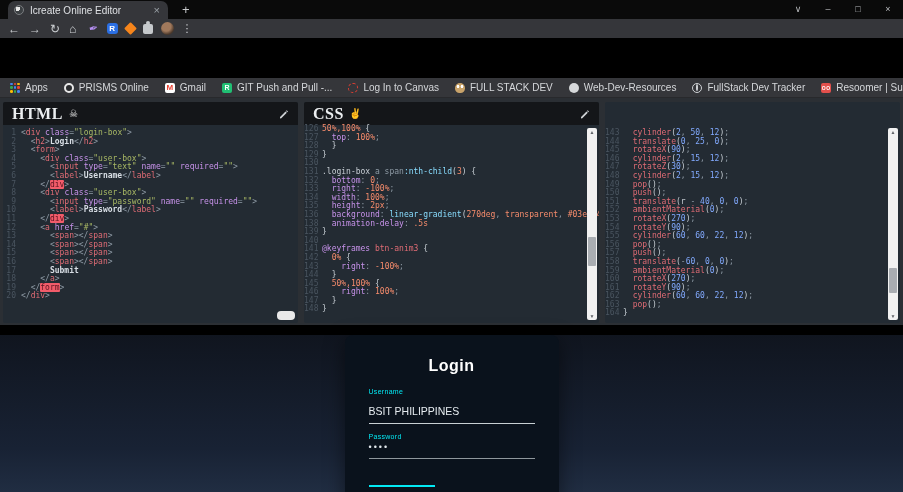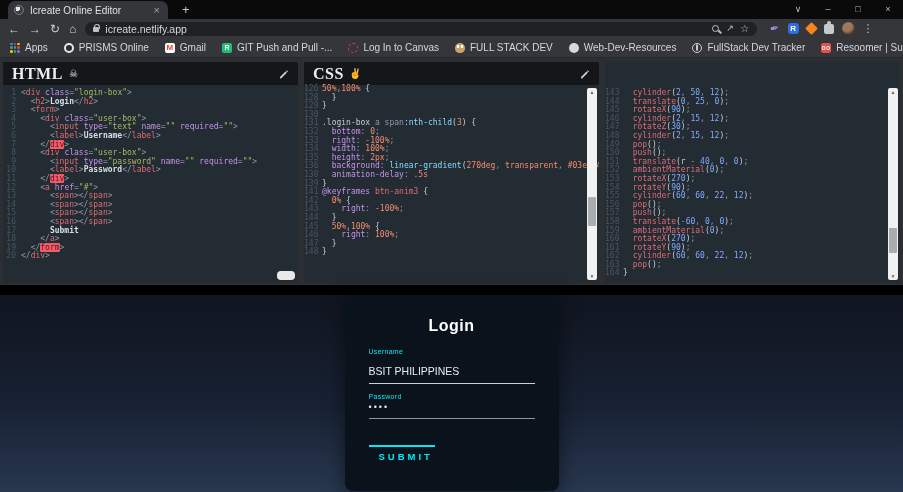--- a/index.html
+++ b/index.html
@@ -46,21 +46,21 @@
   .fox { width:9px; height:9px; background:#f6851b; transform:rotate(45deg); border-radius:1px; }
   .puzzle { width:10px; height:10px; background:#c6c9cc; border-radius:2px; position:relative; }
   .puzzle:before { content:""; position:absolute; top:-3px; left:3px; width:4px; height:4px;
                    background:#c6c9cc; border-radius:50%; }
   .avatar { width:13px; height:13px; border-radius:50%;
             background:radial-gradient(circle at 40% 35%, #a0795c 0 40%, #4a382b 70%); }
   .menu3 { color:#cdd0d3; font-size:11px; }
 
   
   .bookmarks { height:20px; background:#35363a; display:flex; align-items:center;
-               padding:0 10px; gap:16px; border-bottom:1px solid #28292c; }
+               padding:0 10px; gap:16px; border-bottom:1px solid #28292c;margin-top:40px; }
   .bm { display:flex; align-items:center; gap:5px; }
   .bl { color:#d5d7da; font-size:10px; white-space:nowrap; }
   .bi { width:10px; height:10px; flex:none; display:inline-block; }
   .bi-apps { display:grid; grid-template-columns:repeat(3,1fr); gap:1px; }
   .bi-apps i { border-radius:50%; }
   .bi-target { border:2px solid #e8e8e8; border-radius:50%; width:10px; height:10px;
                background:#2a2b2e; }
   .bi-gmail { background:#fff; border-radius:2px; color:#ea4335; font-weight:bold;
               font-size:8px; text-align:center; line-height:10px; }
   .bi-git { background:#21bf73; border-radius:2px; color:#fff; font-weight:bold;
@@ -149,27 +149,20 @@
       <span>□</span>
       <span>×</span>
     </div>
   </div>
 
   <div class="toolbar">
     <span class="navic">←</span>
     <span class="navic">→</span>
     <span class="navic">↻</span>
     <span class="navic">⌂</span>
-    <div class="omnibox">
-      <span class="lock"></span>
-      <span class="url">icreate.netlify.app</span>
-      <span class="mag"></span>
-      <span class="shareic"></span>
-      <span class="boxic">☆</span>
-    </div>
     <div class="extrow">
       <span class="quill">✒</span>
       <span class="rbadge">R</span>
       <span class="fox"></span>
       <span class="puzzle"></span>
       <span class="avatar"></span>
       <span class="menu3">⋮</span>
     </div>
   </div>
 
@@ -261,31 +254,33 @@
     <div class="panel">
       <div class="phead">
         <span class="ptitle">CSS</span>
         <span class="pemoji em-hand">✌</span>
         <svg class="pencil" width="11" height="11" viewBox="0 0 11 11">
             <path d="M2 9 L7.5 3.5 l1.3 1.3 L3.3 10.3 L2 10.5 Z M8 3 l1.3 1.3 l.7-.7 -1.3-1.3 Z" fill="#cfd2d6"></path>
           </svg>
       </div>
       <div class="pbody" style="padding-right:12px;">
           <div class="cl cut"><span class="ln">126</span><span><span class="tk-o">50%,100%</span><span class="tk-w"> {</span></span></div>
+          <div class="cl"><span class="ln">127</span><span><span class="tk-a">  top</span><span class="tk-p">: </span><span class="tk-o">100%</span><span class="tk-p">;</span></span></div>
           <div class="cl"><span class="ln">128</span><span><span class="tk-w">  }</span></span></div>
           <div class="cl"><span class="ln">129</span><span><span class="tk-w">}</span></span></div>
           <div class="cl"><span class="ln">130</span><span></span></div>
           <div class="cl"><span class="ln">131</span><span><span class="tk-w">.login-box</span><span class="tk-g"> a span</span><span class="tk-c">:nth-child</span><span class="tk-w">(</span><span class="tk-o">3</span><span class="tk-w">) {</span></span></div>
           <div class="cl"><span class="ln">132</span><span><span class="tk-a">  bottom</span><span class="tk-p">: </span><span class="tk-o">0</span><span class="tk-p">;</span></span></div>
           <div class="cl"><span class="ln">133</span><span><span class="tk-a">  right</span><span class="tk-p">: </span><span class="tk-o">-100%</span><span class="tk-p">;</span></span></div>
           <div class="cl"><span class="ln">134</span><span><span class="tk-a">  width</span><span class="tk-p">: </span><span class="tk-o">100%</span><span class="tk-p">;</span></span></div>
           <div class="cl"><span class="ln">135</span><span><span class="tk-a">  height</span><span class="tk-p">: </span><span class="tk-o">2px</span><span class="tk-p">;</span></span></div>
           <div class="cl"><span class="ln">136</span><span><span class="tk-a">  background</span><span class="tk-p">: </span><span class="tk-c">linear-gradient</span><span class="tk-w">(</span><span class="tk-o">270deg</span><span class="tk-p">, </span><span class="tk-o">transparent</span><span class="tk-p">, </span><span class="tk-o">#03e9f4</span></span></div>
           <div class="cl"><span class="ln">138</span><span><span class="tk-a">  animation-delay</span><span class="tk-p">: </span><span class="tk-o">.5s</span></span></div>
           <div class="cl"><span class="ln">139</span><span><span class="tk-w">}</span></span></div>
+          <div class="cl"><span class="ln">140</span><span></span></div>
           <div class="cl"><span class="ln">141</span><span><span class="tk-a">@keyframes</span><span class="tk-t"> btn-anim3</span><span class="tk-w"> {</span></span></div>
           <div class="cl"><span class="ln">142</span><span><span class="tk-o">  0%</span><span class="tk-w"> {</span></span></div>
           <div class="cl"><span class="ln">143</span><span><span class="tk-a">    right</span><span class="tk-p">: </span><span class="tk-o">-100%</span><span class="tk-p">;</span></span></div>
           <div class="cl"><span class="ln">144</span><span><span class="tk-w">  }</span></span></div>
           <div class="cl"><span class="ln">145</span><span><span class="tk-o">  50%,100%</span><span class="tk-w"> {</span></span></div>
           <div class="cl"><span class="ln">146</span><span><span class="tk-a">    right</span><span class="tk-p">: </span><span class="tk-o">100%</span><span class="tk-p">;</span></span></div>
           <div class="cl"><span class="ln">147</span><span><span class="tk-w">  }</span></span></div>
           <div class="cl"><span class="ln">148</span><span><span class="tk-w">}</span></span></div>
         </div>
       <div class="sb">

